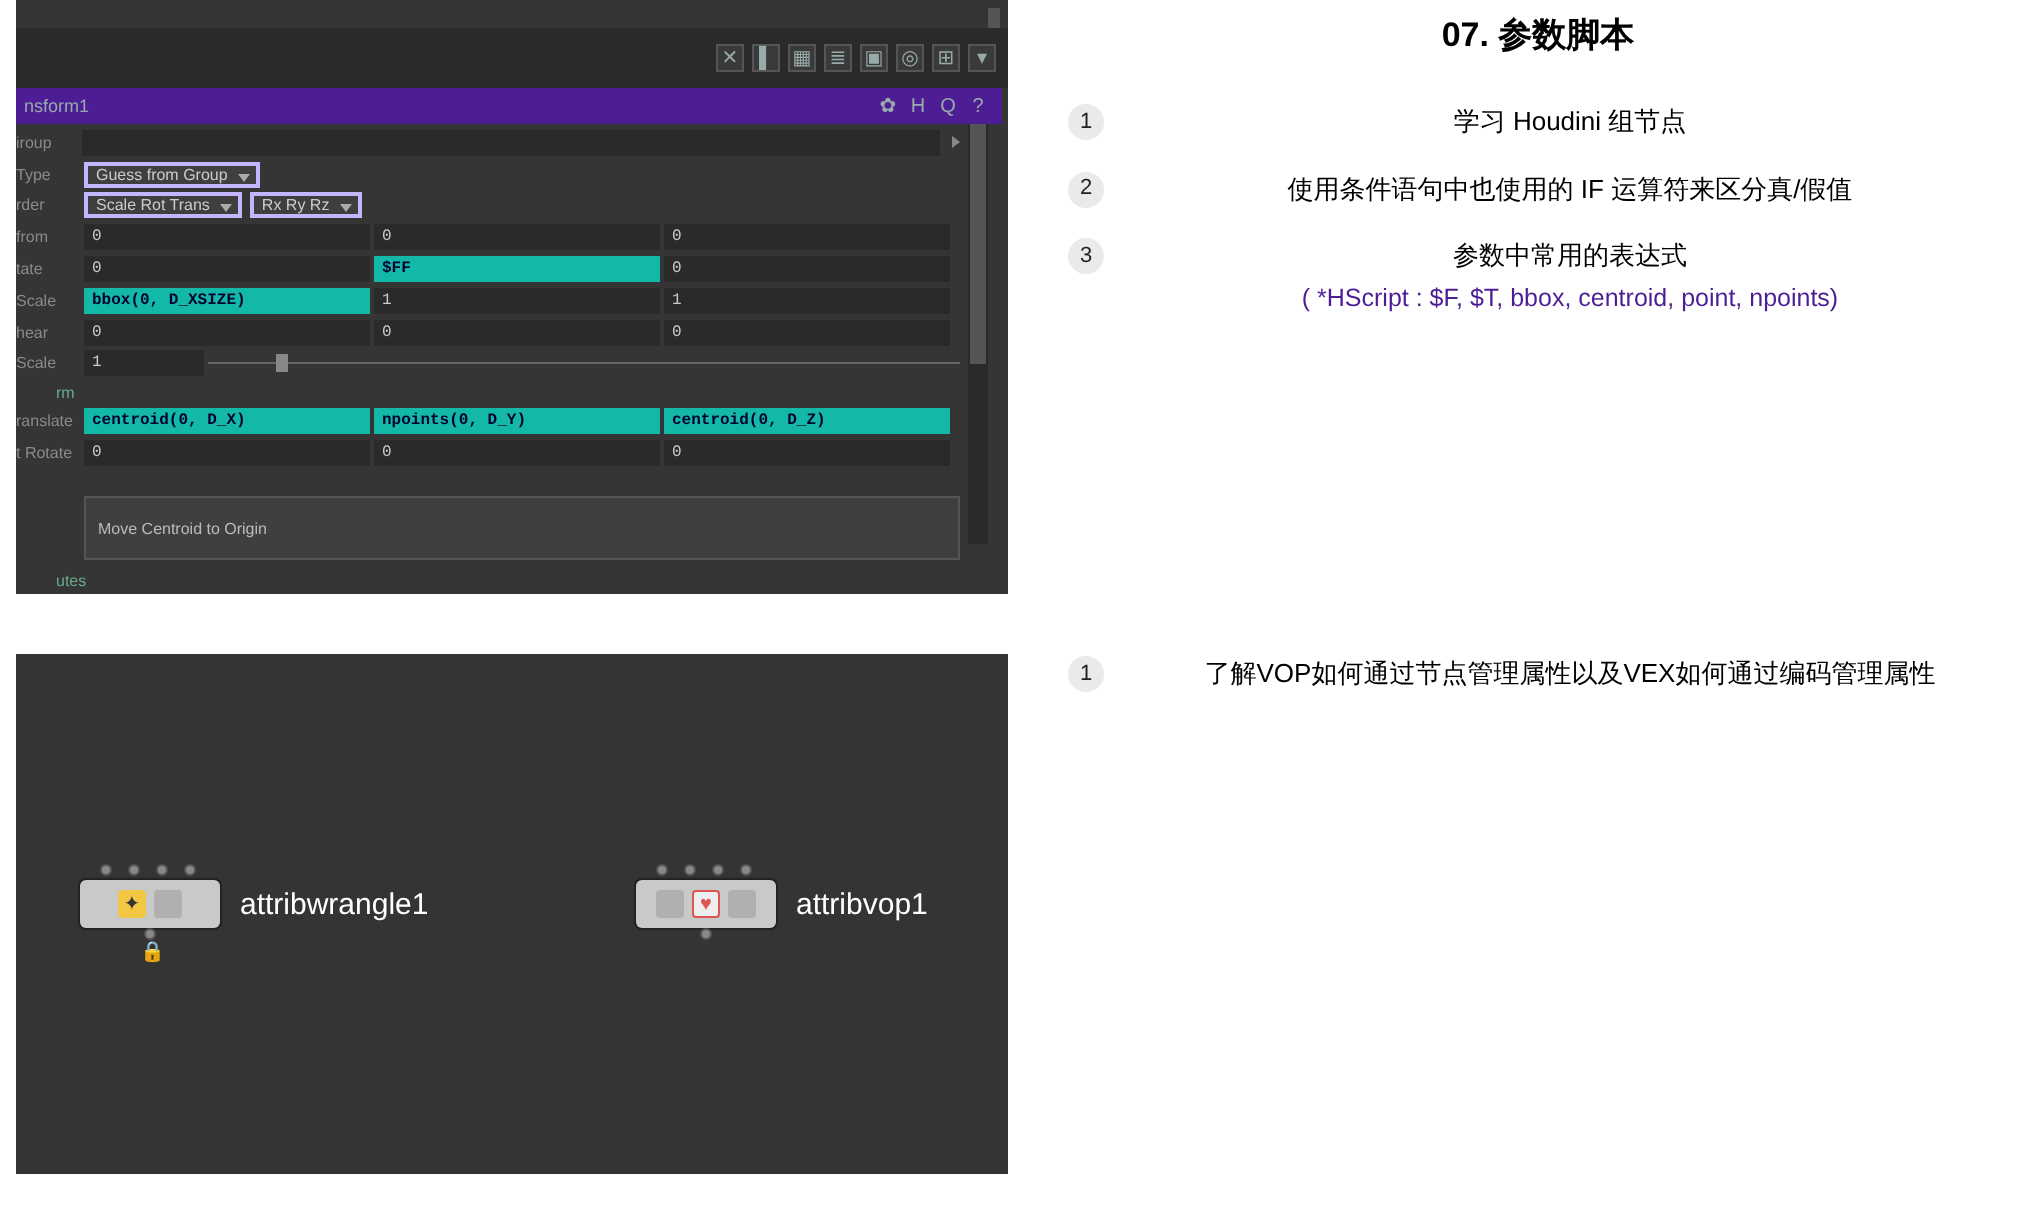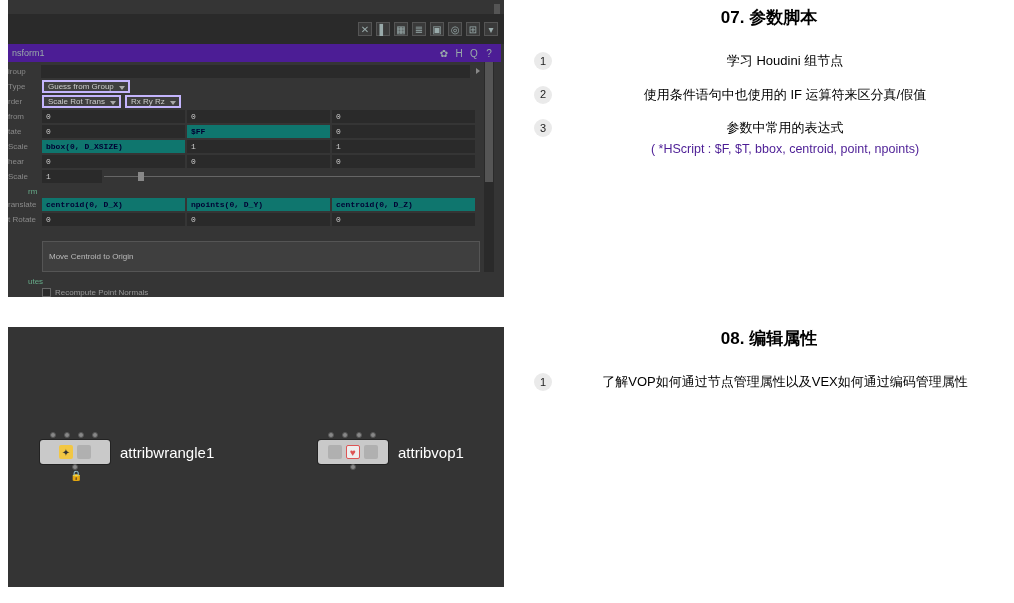--- a/index.html
+++ b/index.html
@@ -92,21 +92,21 @@
     display: flex;
     align-items: center;
     padding: 0 4px;
     margin-right: 2px;
     font-size: 8px;
     font-family: "Courier New", monospace;
     overflow: hidden;
     white-space: nowrap;
   }
   .pp-field.expr {
-    background: #0f766e;
+    background: #14b8a6;
     color: #003;
     font-weight: bold;
   }
   .pp-field.w-long { width: 438px; }
   .pp-field.w3 { width: 143px; }
   .pp-select {
     height: 13px; background: #3f3f3f; border:2px solid #c4b5fd;
     color:#ccc; font-size:8px; display:flex; align-items:center;
     padding:0 14px 0 4px; position:relative; margin-right: 4px;
   }
@@ -340,24 +340,20 @@
           <span class="pp-field w3">0</span>
           <span class="pp-field w3">0</span>
         </div>
 
         <div style="height:10px"></div>
 
         <span class="pp-btn">Move Centroid to Origin</span>
 
         <div class="pp-hdr">utes</div>
 
-        <div class="pp-check">
-          <span class="box"></span>
-          <span>Recompute Point Normals</span>
-        </div>
       </div>
     </div>
 
     <div class="right-col">
       <h2 class="sec-title">07. 参数脚本</h2>
       <ul class="obj-list">
         <li class="obj-item">
           <span class="num-badge">1</span>
           <span class="obj-text">学习 Houdini 组节点</span>
         </li>
@@ -411,21 +407,20 @@
             <span class="nico r">♥</span>
             <span class="nico gr"></span>
           </div>
           <span class="node-bot"></span>
         </div>
         <span class="node-label">attribvop1</span>
       </div>
     </div>
 
     <div class="right-col" style="padding-top:30px">
-      <h2 class="sec-title">08. 编辑属性</h2>
       <ul class="obj-list">
         <li class="obj-item">
           <span class="num-badge">1</span>
           <span class="obj-text">了解VOP如何通过节点管理属性以及VEX如何通过编码管理属性</span>
         </li>
       </ul>
     </div>
   </div>
 
 </div>

